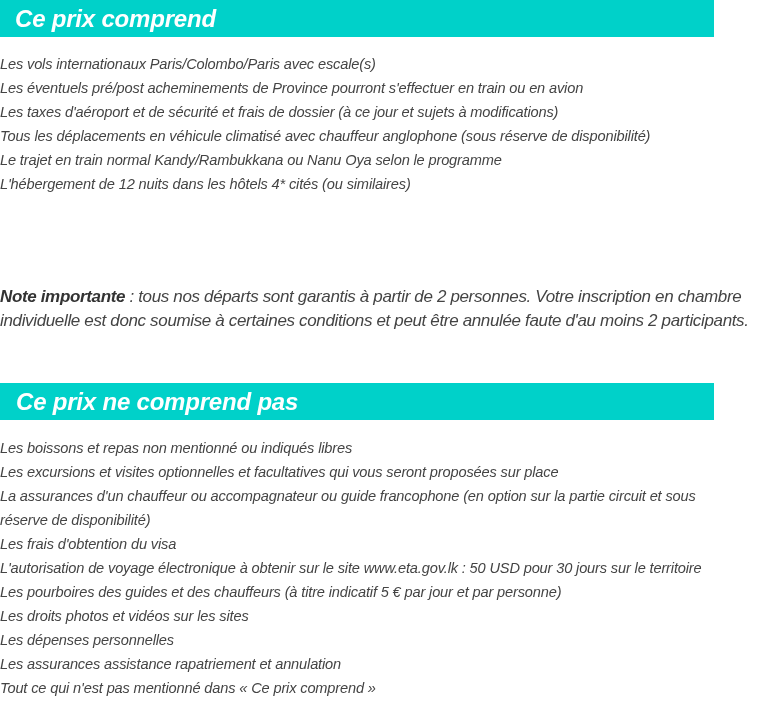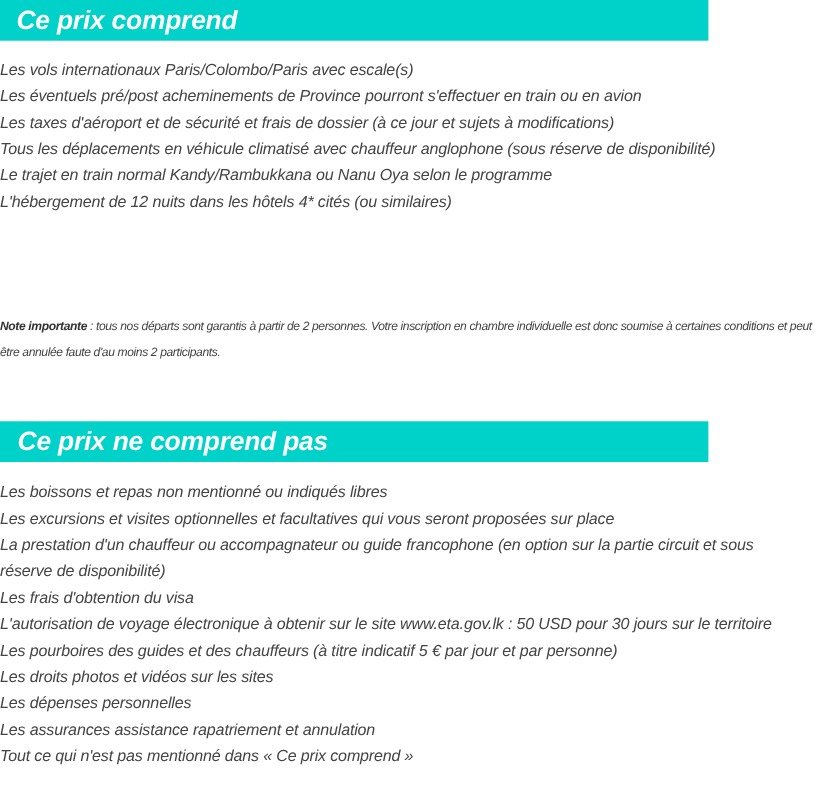--- a/index.html
+++ b/index.html
@@ -10,21 +10,21 @@
     body {
       width: 758px;
       height: 716px;
       overflow: hidden;
       position: relative;
       font-family: "DejaVu Sans", "Liberation Sans", sans-serif;
     }
     .section-header {
       position: absolute;
       left: 0;
-      width: 644px;
+      width: 714px;
       height: 37px;
       background: #00d1c9;
       color: #ffffff;
       box-sizing: border-box;
       padding-left: 15px;
       font-family: "Liberation Sans", "DejaVu Sans", sans-serif;
       font-style: italic;
       font-weight: bold;
       font-size: 24px;
       line-height: 37px;
@@ -57,21 +57,21 @@
     }
     .note {
       position: absolute;
       left: 0;
       top: 285px;
       width: 756px;
       margin: 0;
       line-height: 24px;
       font-family: "Liberation Sans", "DejaVu Sans", sans-serif;
       font-style: italic;
-      font-size: 11px;
+      font-size: 17px;
       color: #444444;
       letter-spacing: -0.35px;
     }
     .note b {
       font-weight: bold;
       color: #333333;
     }
   </style>
 </head>
 <body>
@@ -91,21 +91,21 @@
 
 <p class="note"><b>Note importante</b><span> : tous nos départs sont garantis à partir de 2 personnes. Votre inscription en chambre individuelle est donc soumise à certaines conditions et peut être annulée faute d'au moins 2 participants.</span></p>
 
 <div class="section-header" style="top:383px;padding-left:16px;">
   <span>Ce prix ne comprend pas</span>
 </div>
 
 <ul class="list" style="top:436px;">
   <li>Les boissons et repas non mentionné ou indiqués libres</li>
   <li>Les excursions et visites optionnelles et facultatives qui vous seront proposées sur place</li>
-  <li class="wrap">La prestation d'un chauffeur ou accompagnateur ou guide francophone (en option sur la partie circuit et sous réserve de disponibilité)</li>
+  <li class="wrap">La assurances d'un chauffeur ou accompagnateur ou guide francophone (en option sur la partie circuit et sous réserve de disponibilité)</li>
   <li>Les frais d'obtention du visa</li>
   <li>L'autorisation de voyage électronique à obtenir sur le site www.eta.gov.lk : 50 USD pour 30 jours sur le territoire</li>
   <li>Les pourboires des guides et des chauffeurs (à titre indicatif 5 € par jour et par personne)</li>
   <li>Les droits photos et vidéos sur les sites</li>
   <li>Les dépenses personnelles</li>
   <li>Les assurances assistance rapatriement et annulation</li>
   <li>Tout ce qui n'est pas mentionné dans « Ce prix comprend »</li>
 </ul>
 
 </body></html>

